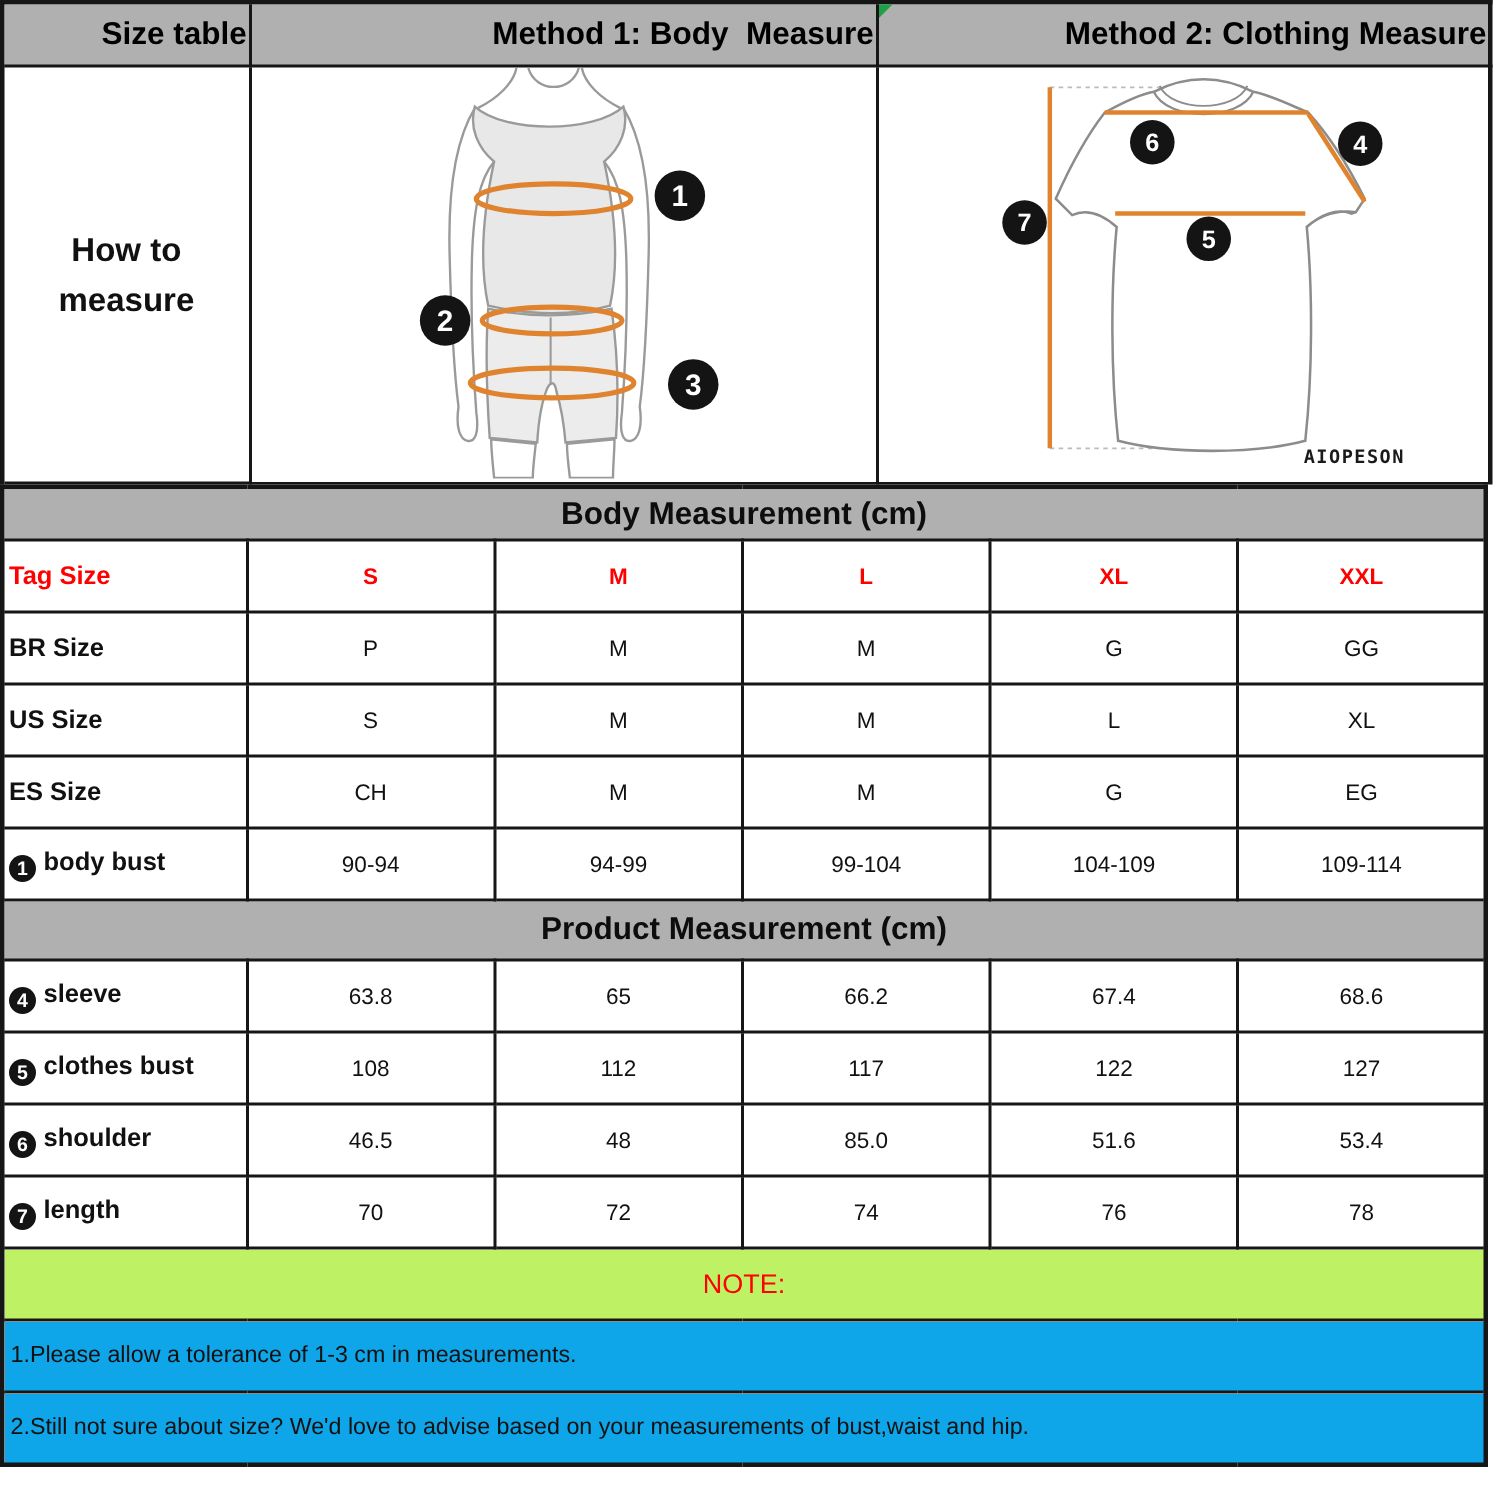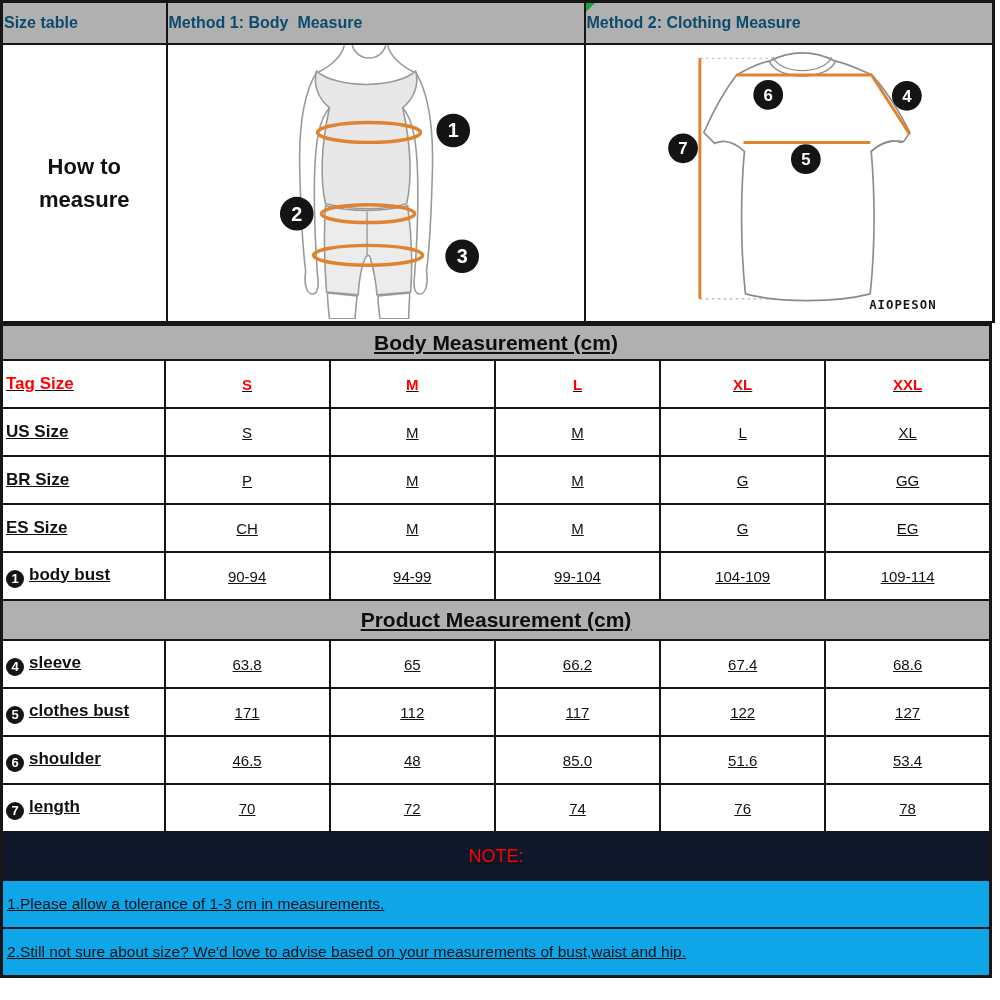--- a/index.html
+++ b/index.html
@@ -5,25 +5,25 @@
   html,body{margin:0;padding:0;}
   body{
     width:1000px;height:1000px;background:#ffffff;position:relative;
     font-family:"Liberation Sans","DejaVu Sans",sans-serif;color:#111;
     overflow:hidden;
   }
   .sheet{position:absolute;left:0;top:0;width:1000px;height:1000px;background:#fff;}
   table{border-collapse:collapse;table-layout:fixed;width:992px;}
   td{border:2px solid #161616;overflow:hidden;}
   .top-table{border:3px solid #161616;border-bottom:none;}
-  .main-table{border:3px solid #161616;border-top-width:3px;text-decoration:underline;}
+  .main-table{border:3px solid #161616;border-top-width:3px;}
   
   .hdr{
-    background:#b0b0b0;height:38px;text-align:left;vertical-align:middle;
-    font-weight:bold;font-size:16px;white-space:pre-wrap;color:#0c4a6e;
+    background:#b0b0b0;height:38px;text-align:right;vertical-align:middle;
+    font-weight:bold;font-size:21px;white-space:pre-wrap;color:#000000;
   }
   .illus{height:276px;padding:0;vertical-align:top;background:#fff;position:relative;}
   .howto{
     text-align:center;vertical-align:middle;font-weight:bold;font-size:22px;
     white-space:pre-line;line-height:1.5;background:#fff;
   }
   svg{display:block;}
   
   .band td{
     background:#b0b0b0;text-align:center;vertical-align:middle;
@@ -37,21 +37,21 @@
     padding:0 2px 0 3px;background:#fff;white-space:nowrap;
   }
   td.val{text-align:center;vertical-align:middle;font-size:15px;background:#fff;}
   tr.red-row td{color:#ff0000;}
   .marker{
     display:inline-block;width:18px;height:18px;border-radius:50%;
     background:#141414;color:#fff;font-size:13px;line-height:18px;
     text-align:center;font-weight:bold;margin-right:5px;vertical-align:-3px;
   }
   td.note-title{
-    text-align:center;vertical-align:middle;color:#ff0000;font-size:18px;background:#0f172a;
+    text-align:center;vertical-align:middle;color:#ff0000;font-size:18px;background:#bef264;
   }
   td.note-line{
     text-align:left;vertical-align:middle;font-size:15.5px;padding-left:4px;background:#0ea5e9;
   }
   .flag{
     position:absolute;left:586px;top:3px;width:0;height:0;
     border-top:9px solid #1fa048;border-right:9px solid transparent;z-index:5;
   }
 </style>
 </head>
@@ -174,34 +174,34 @@
         <td class="val" style="font-weight:bold">S</td>
         <td class="val" style="font-weight:bold">M</td>
         <td class="val" style="font-weight:bold">L</td>
         <td class="val" style="font-weight:bold">XL</td>
         <td class="val" style="font-weight:bold">XXL</td>
       </tr>
 
     </tbody>
     <tbody id="body-rows">
         <tr class="r">
+          <td class="rowlabel"><span>BR Size</span></td>
+          <td class="val">P</td>
+          <td class="val">M</td>
+          <td class="val">M</td>
+          <td class="val">G</td>
+          <td class="val">GG</td>
+        </tr>
+        <tr class="r">
           <td class="rowlabel"><span>US Size</span></td>
           <td class="val">S</td>
           <td class="val">M</td>
           <td class="val">M</td>
           <td class="val">L</td>
           <td class="val">XL</td>
-        </tr>
-        <tr class="r">
-          <td class="rowlabel"><span>BR Size</span></td>
-          <td class="val">P</td>
-          <td class="val">M</td>
-          <td class="val">M</td>
-          <td class="val">G</td>
-          <td class="val">GG</td>
         </tr>
         <tr class="r">
           <td class="rowlabel"><span>ES Size</span></td>
           <td class="val">CH</td>
           <td class="val">M</td>
           <td class="val">M</td>
           <td class="val">G</td>
           <td class="val">EG</td>
         </tr>
         <tr class="r">
@@ -222,21 +222,21 @@
         <tr class="r">
           <td class="rowlabel"><span class="marker">4</span><span>sleeve</span></td>
           <td class="val">63.8</td>
           <td class="val">65</td>
           <td class="val">66.2</td>
           <td class="val">67.4</td>
           <td class="val">68.6</td>
         </tr>
         <tr class="r">
           <td class="rowlabel"><span class="marker">5</span><span>clothes bust</span></td>
-          <td class="val">171</td>
+          <td class="val">108</td>
           <td class="val">112</td>
           <td class="val">117</td>
           <td class="val">122</td>
           <td class="val">127</td>
         </tr>
         <tr class="r">
           <td class="rowlabel"><span class="marker">6</span><span>shoulder</span></td>
           <td class="val">46.5</td>
           <td class="val">48</td>
           <td class="val">85.0</td>

